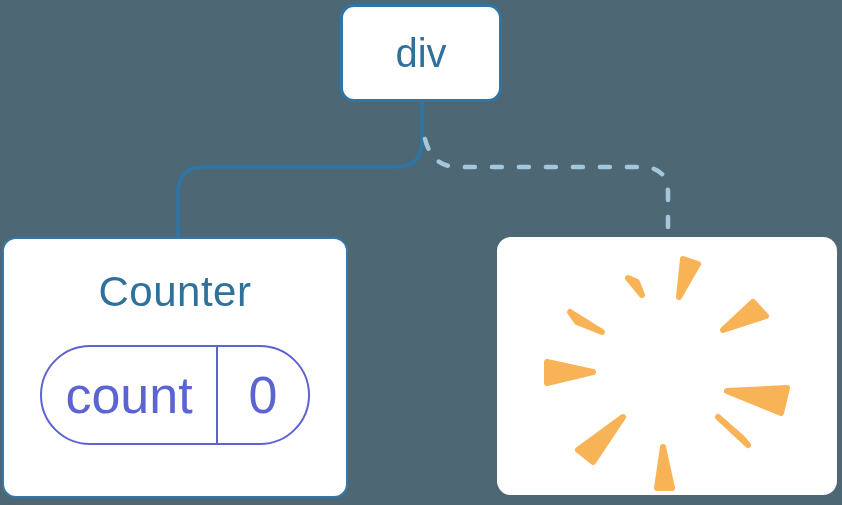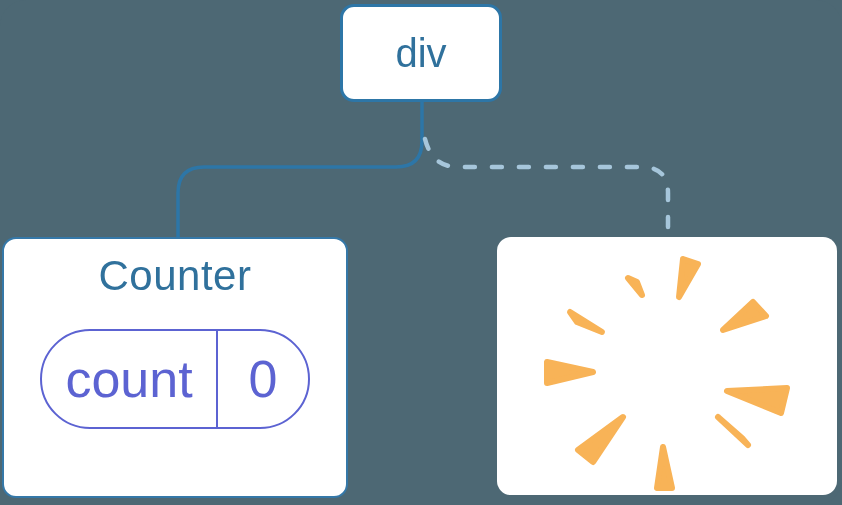--- a/index.html
+++ b/index.html
@@ -28,21 +28,21 @@
     background:var(--card);border:3px solid var(--blue);border-radius:14px;
     display:flex;align-items:center;justify-content:center;
     font-size:40px;color:var(--blue-text);
   }
 
   .card{position:absolute;background:var(--card);border-radius:14px;}
   .card-counter{
     left:2px;top:237px;width:346px;height:261px;
     border:2px solid var(--blue-border);
     display:flex;flex-direction:column;align-items:center;
-    padding-top:14px;gap:30px;
+    padding-top:30px;gap:30px;
   }
   .counter-title{
     font-size:42px;color:var(--blue-text);line-height:1.1;letter-spacing:0.5px;
   }
   .state-pill{
     width:270px;height:100px;border:2.5px solid var(--purple);border-radius:50px;
     display:flex;align-items:stretch;overflow:hidden;
     color:var(--purple);font-size:52px;
   }
   .pill-key{

